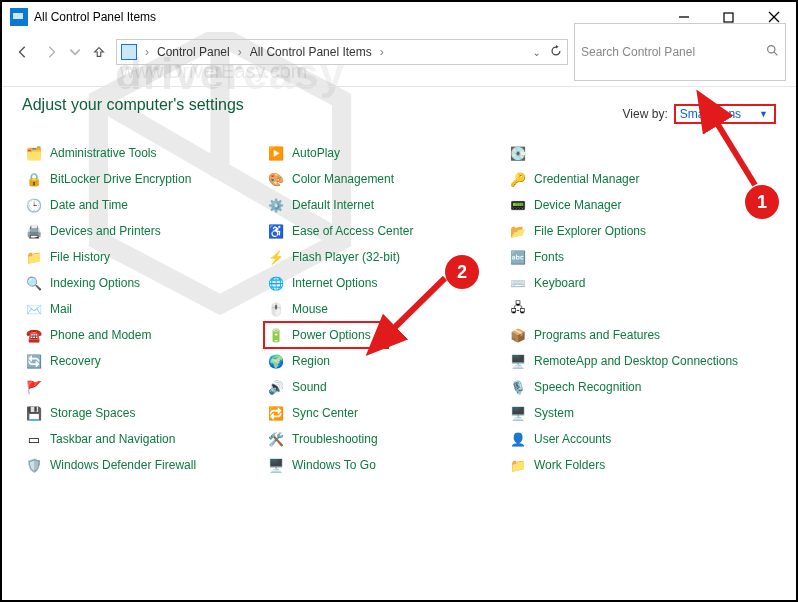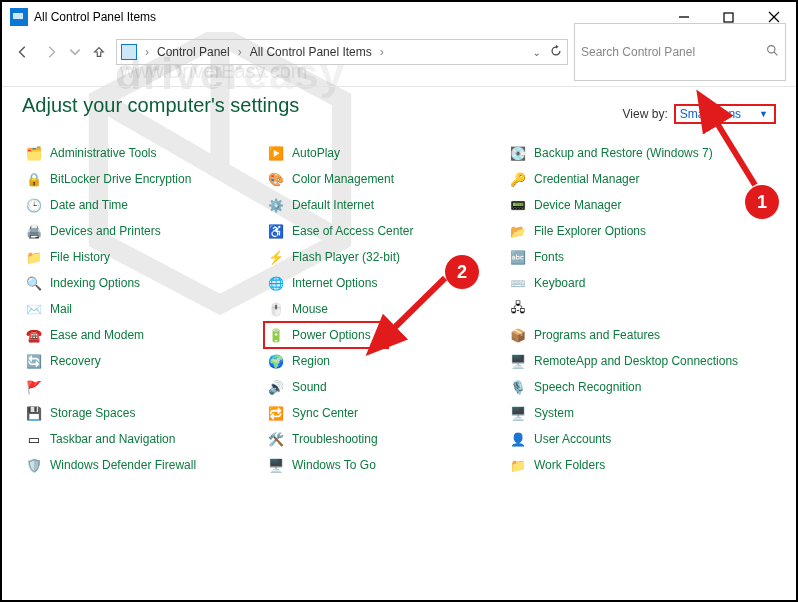--- a/index.html
+++ b/index.html
@@ -127,21 +127,21 @@
   .heading-row {
     position: absolute;
     top: 90px; left: 22px; right: 22px;
     height: 30px;
     display: flex;
     align-items: center;
     justify-content: space-between;
     border-bottom: 0;
   }
   .heading {
-    font-size: 20px;
+    font-size: 16px;
     color: #0a5f3a;
     font-weight: 400;
   }
   .viewby {
     display: flex;
     align-items: center;
     gap: 6px;
     font-size: 12px;
     color: #333;
     margin-top: 18px;
@@ -365,21 +365,21 @@
       <div class="item">
         <span class="ico">🔍</span>
         <span class="label">Indexing Options</span>
       </div>
       <div class="item">
         <span class="ico">✉️</span>
         <span class="label">Mail</span>
       </div>
       <div class="item">
         <span class="ico">☎️</span>
-        <span class="label">Ease and Modem</span>
+        <span class="label">Phone and Modem</span>
       </div>
       <div class="item">
         <span class="ico">🔄</span>
         <span class="label">Recovery</span>
       </div>
       <div class="item">
         <span class="ico">🚩</span>
       </div>
       <div class="item">
         <span class="ico">💾</span>
@@ -444,21 +444,20 @@
         <span class="label">Troubleshooting</span>
       </div>
       <div class="item">
         <span class="ico">🖥️</span>
         <span class="label">Windows To Go</span>
       </div>
     </div>
   <div class="col c3" id="col3">
       <div class="item">
         <span class="ico">💽</span>
-        <span class="label">Backup and Restore (Windows 7)</span>
       </div>
       <div class="item">
         <span class="ico">🔑</span>
         <span class="label">Credential Manager</span>
       </div>
       <div class="item">
         <span class="ico">📟</span>
         <span class="label">Device Manager</span>
       </div>
       <div class="item">

